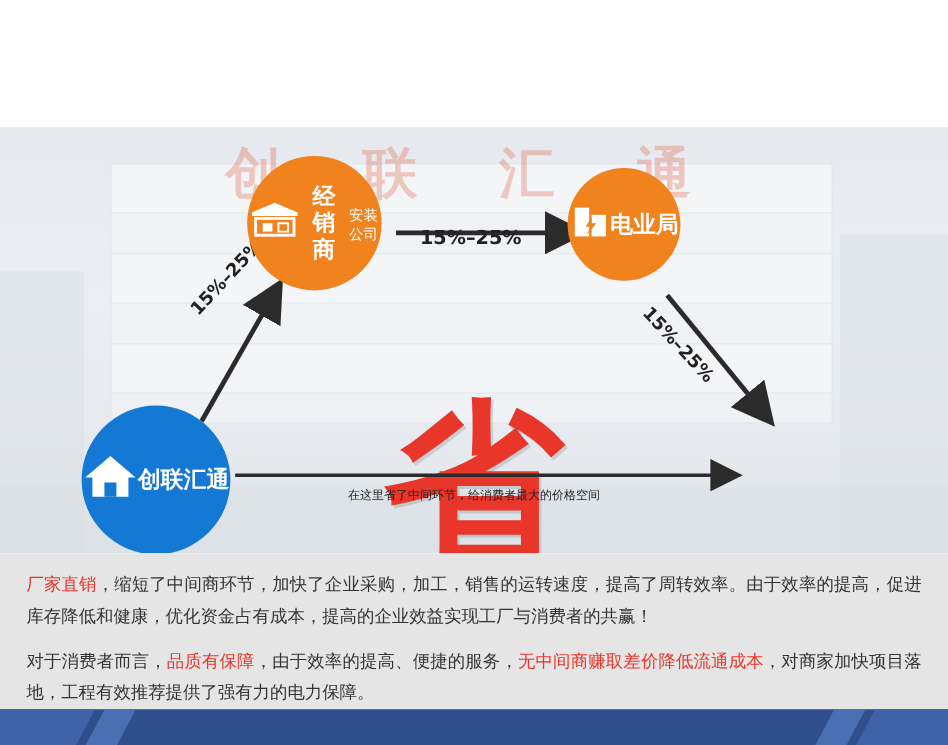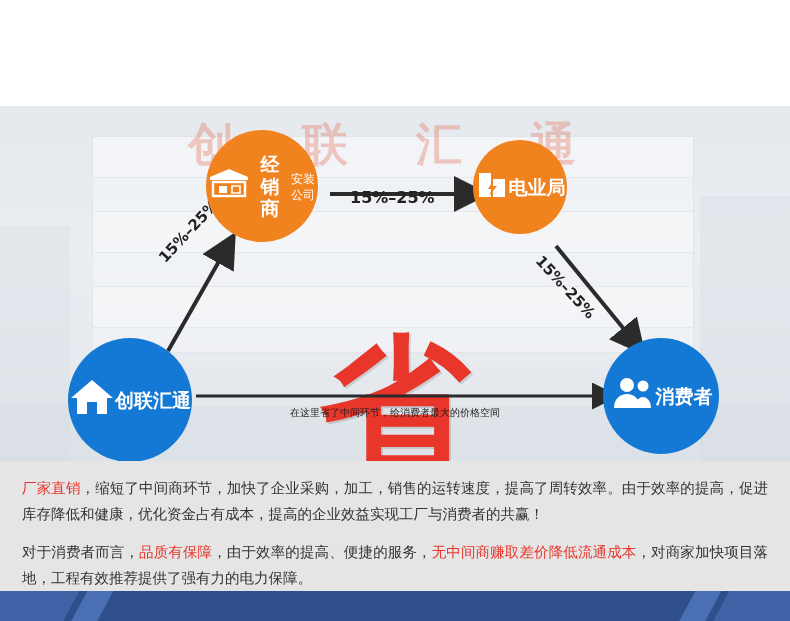--- a/index.html
+++ b/index.html
@@ -190,31 +190,20 @@
     <div class="node node-company">
       <span class="nicon">
         <svg width="46" height="38" viewBox="0 0 46 38">
           <path d="M23 2 L44 20 L38 20 L38 36 L8 36 L8 20 L2 20 Z" fill="#fff"></path>
           <path d="M18 24 h10 v12 h-10 z" fill="#1479d4"></path>
         </svg>
       </span>
       <span class="nlabel">创联汇通</span>
     </div>
 
-    <div class="node node-consumer">
-      <span class="nicon">
-        <svg width="46" height="32" viewBox="0 0 46 32">
-          <circle cx="17" cy="8" r="7" fill="#fff"></circle>
-          <path d="M4 31 c0-9 6-14 13-14 s13 5 13 14 z" fill="#fff"></path>
-          <circle cx="33" cy="9" r="5.5" fill="#fff"></circle>
-          <path d="M25 31 c0-7 4-11 8-11 s8 4 8 11 z" fill="#fff"></path>
-        </svg>
-      </span>
-      <span class="nlabel">消费者</span>
-    </div>
   </div>
 
   <div class="body-text">
     <p class="para"><span class="red">厂家直销</span><span>，缩短了中间商环节，加快了企业采购，加工，销售的运转速度，提高了周转效率。由于效率的提高，促进库存降低和健康，优化资金占有成本，提高的企业效益实现工厂与消费者的共赢！</span></p>
     <p class="para"><span>对于消费者而言，</span><span class="red">品质有保障</span><span>，由于效率的提高、便捷的服务，</span><span class="red">无中间商赚取差价降低流通成本</span><span>，对商家加快项目落地，工程有效推荐提供了强有力的电力保障。</span></p>
   </div>
 
   <div class="footer">
     <div class="ftr-stripe f1"></div>
     <div class="ftr-stripe f2"></div>

